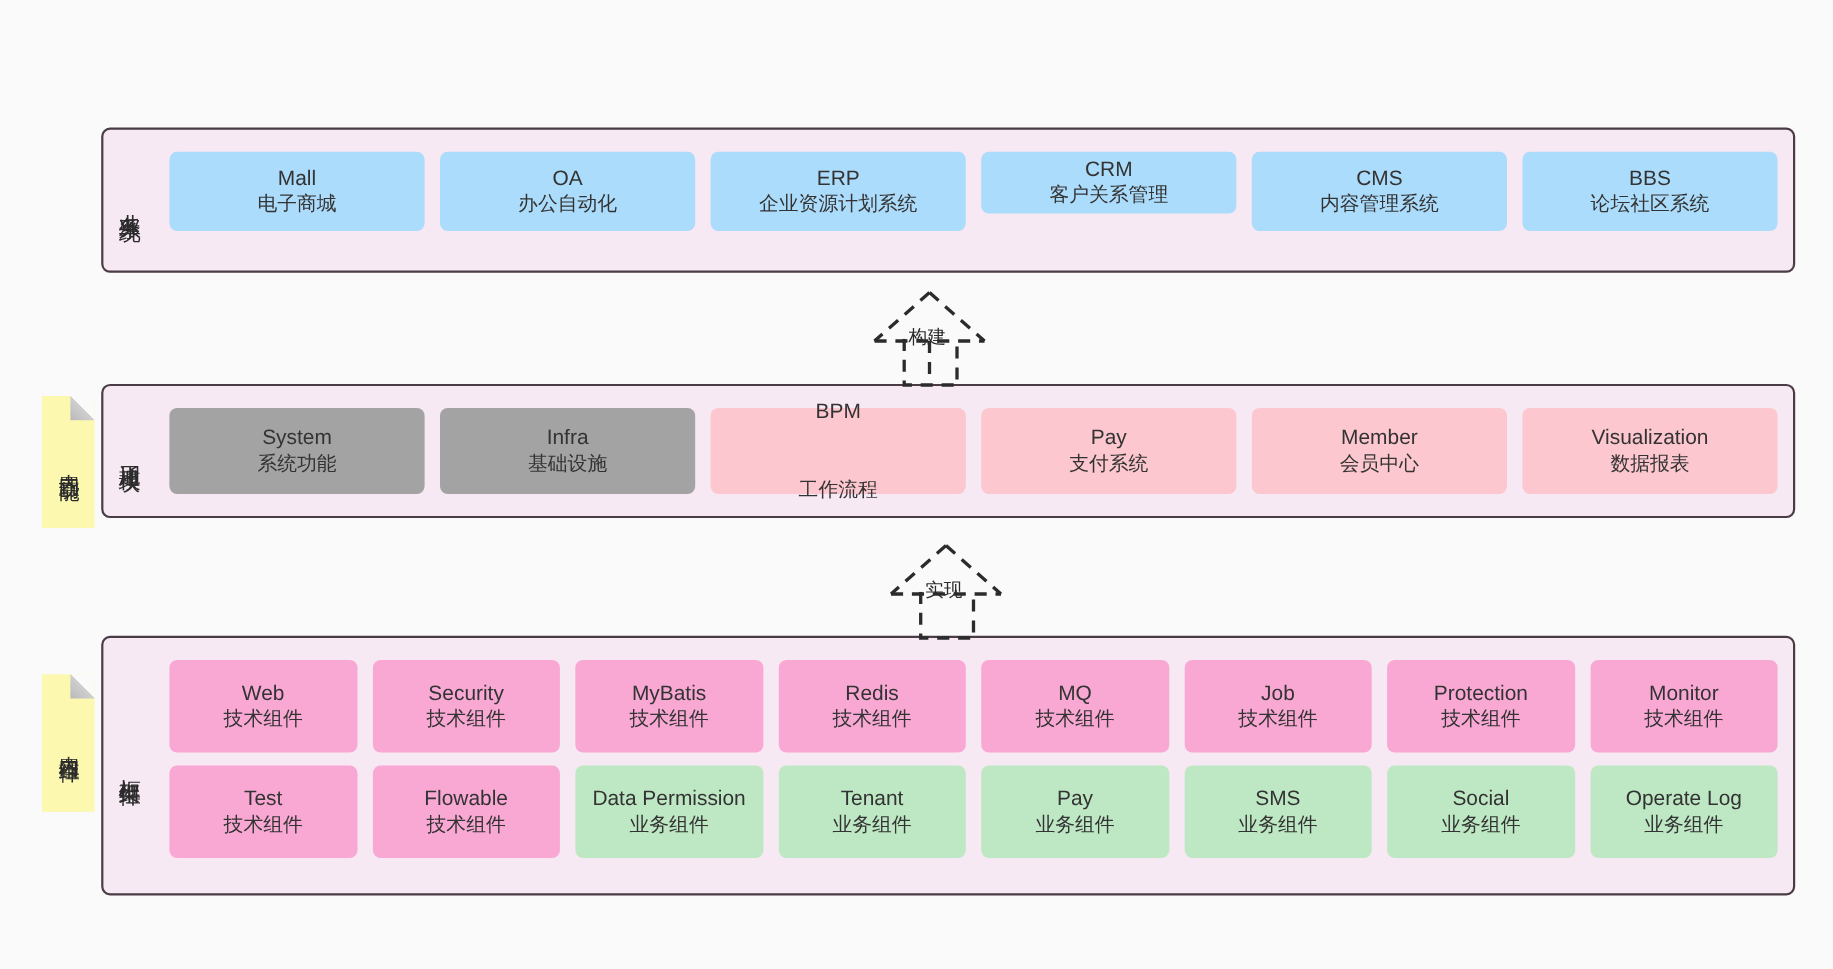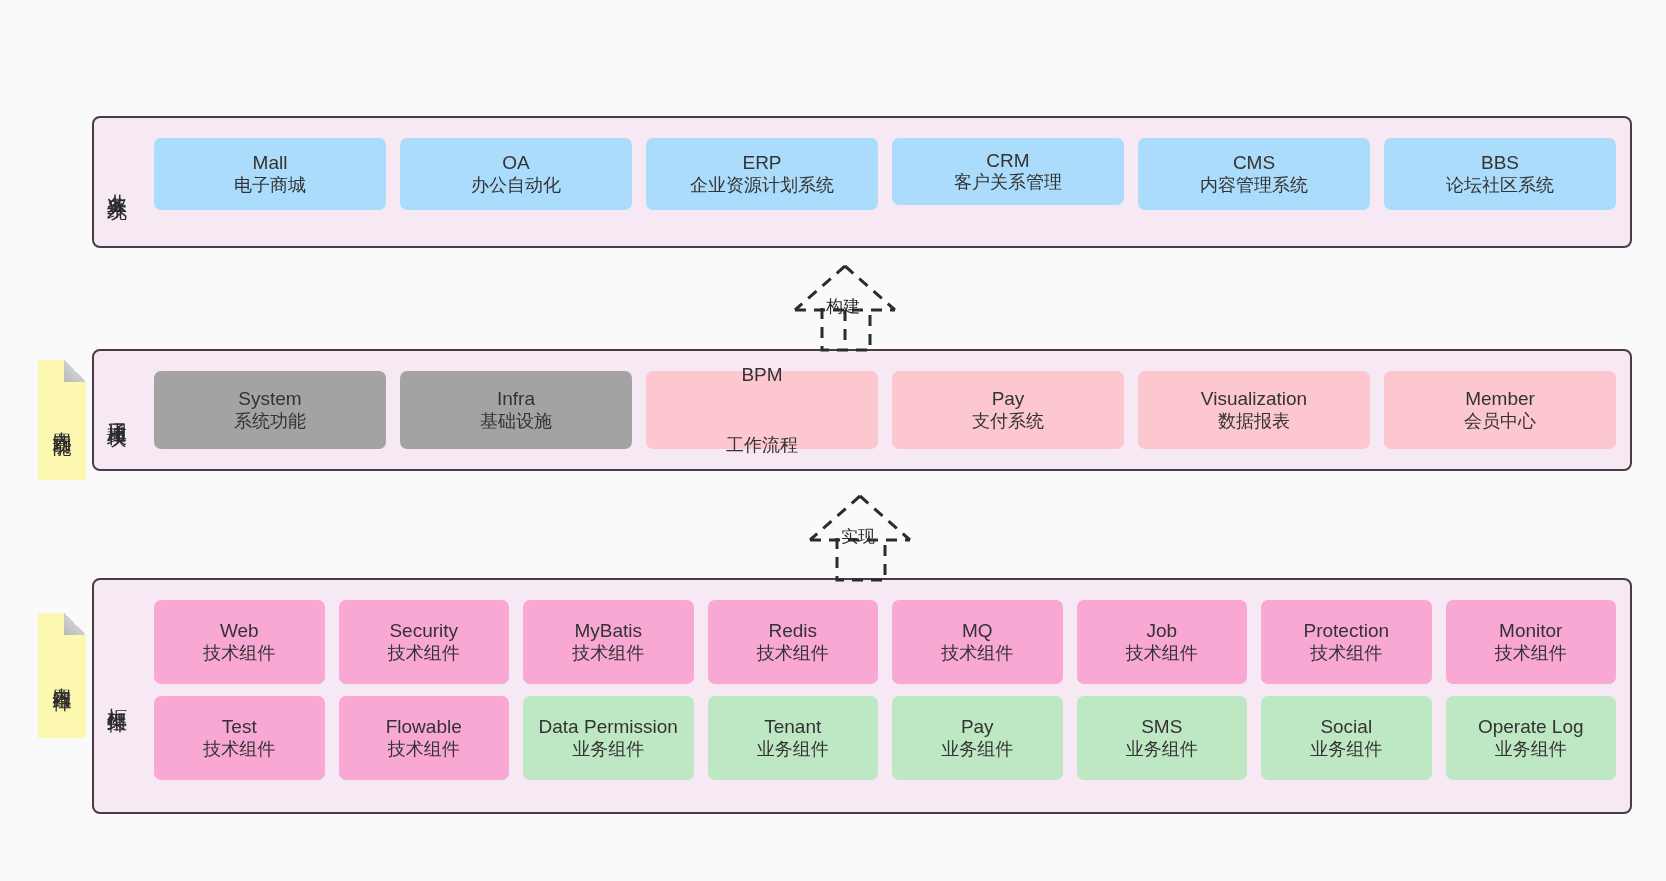--- a/index.html
+++ b/index.html
@@ -127,21 +127,21 @@
           <span class="cn">电子商城</span>
         </div>
         <div class="cell c-blue" style="height:72px;">
           <span class="en">OA</span>
           <span class="cn">办公自动化</span>
         </div>
         <div class="cell c-blue" style="height:72px;">
           <span class="en">ERP</span>
           <span class="cn">企业资源计划系统</span>
         </div>
-        <div class="cell c-blue" style="height:67px;">
+        <div class="cell c-blue" style="height:56px;">
           <span class="en">CRM</span>
           <span class="cn">客户关系管理</span>
         </div>
         <div class="cell c-blue" style="height:72px;">
           <span class="en">CMS</span>
           <span class="cn">内容管理系统</span>
         </div>
         <div class="cell c-blue" style="height:72px;">
           <span class="en">BBS</span>
           <span class="cn">论坛社区系统</span>
@@ -179,26 +179,26 @@
         </div>
         <div class="cell c-pink" style="height:78px;gap:48px;">
           <span class="en">BPM</span>
           <span class="cn">工作流程</span>
         </div>
         <div class="cell c-pink" style="height:78px;">
           <span class="en">Pay</span>
           <span class="cn">支付系统</span>
         </div>
         <div class="cell c-pink" style="height:78px;">
+          <span class="en">Member</span>
+          <span class="cn">会员中心</span>
+        </div>
+        <div class="cell c-pink" style="height:78px;">
           <span class="en">Visualization</span>
           <span class="cn">数据报表</span>
-        </div>
-        <div class="cell c-pink" style="height:78px;">
-          <span class="en">Member</span>
-          <span class="cn">会员中心</span>
         </div>
       </div>
     </div>
   </div>
 
   <svg class="arrow" style="left:805px; top:492px;" width="110" height="88" viewBox="0 0 110 88">
     <path d="M55 4 L105 48" fill="none" stroke="#2b2b2b" stroke-width="3" stroke-dasharray="11,8" stroke-linecap="butt"></path>
     <path d="M55 4 L5 48" fill="none" stroke="#2b2b2b" stroke-width="3" stroke-dasharray="11,8" stroke-linecap="butt"></path>
     <path d="M5 48 L105 48" fill="none" stroke="#2b2b2b" stroke-width="3" stroke-dasharray="11,8"></path>
   </svg>

